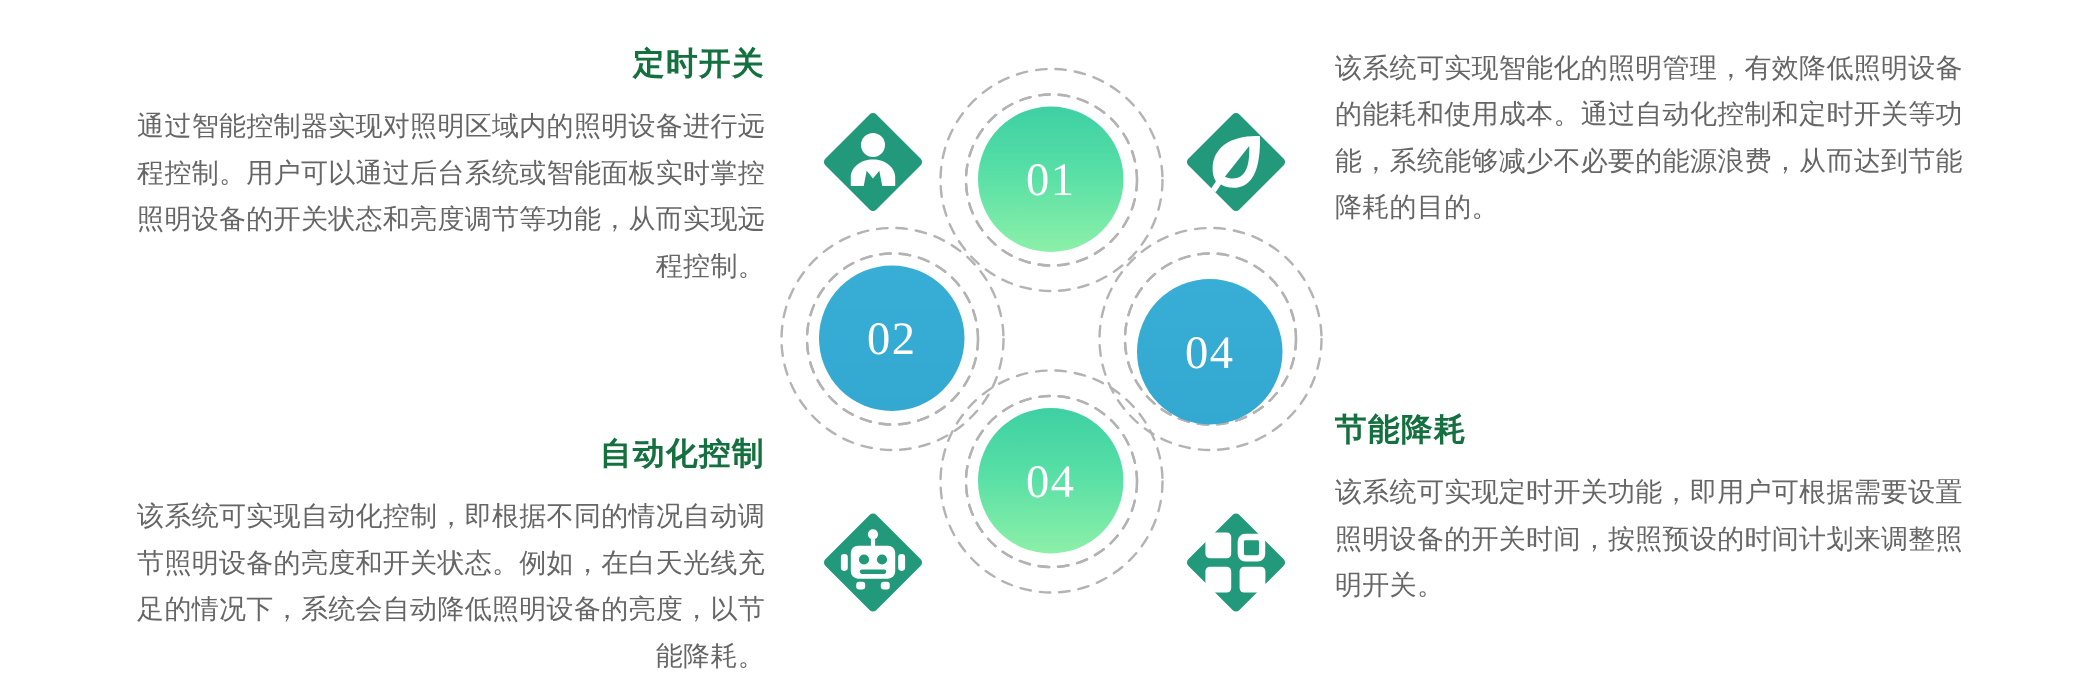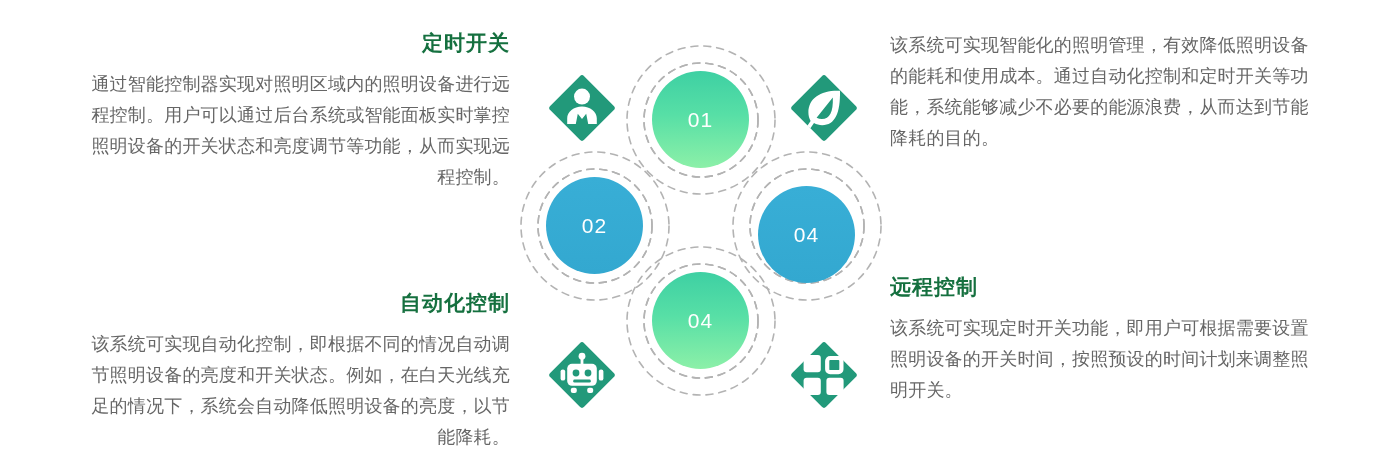--- a/index.html
+++ b/index.html
@@ -47,24 +47,24 @@
     left:500px; top:22px;
     width:402px; height:420px;
   }
   #diagram svg { display:block; width:402px; height:420px; }
 
   .node-circle { position:absolute; width:97px; height:97px; border-radius:50%; }
   .node-circle .node-num {
     position:absolute; inset:0;
     display:flex; align-items:center; justify-content:center;
     color:#ffffff;
-    font-size:21px;
+    font-size:31px;
     font-weight:400;
     letter-spacing:1px;
-    font-family:Liberation Sans, sans-serif;
+    font-family:Liberation Serif, serif;
   }
   .node-green { background:linear-gradient(180deg,#3ed0a3 0%,#57dfa6 45%,#8cf0a8 100%); }
   .node-blue  { background:linear-gradient(180deg,#38aed6 0%,#33a8d0 100%); }
 
   #node-01 { left:152px; top:49px;  }
   #node-02 { left:46px;  top:155px; }
   #node-03 { left:152px; top:250px; }
   #node-04 { left:258px; top:164px; }
 
   
@@ -100,21 +100,21 @@
   <div class="panel right panel-top-right">
     <div class="panel-body">该系统可实现智能化的照明管理，有效降低照明设备的能耗和使用成本。通过自动化控制和定时开关等功能，系统能够减少不必要的能源浪费，从而达到节能降耗的目的。</div>
   </div>
 
   <div class="panel left panel-bottom-left">
     <div class="panel-title">自动化控制</div>
     <div class="panel-body">该系统可实现自动化控制，即根据不同的情况自动调节照明设备的亮度和开关状态。例如，在白天光线充足的情况下，系统会自动降低照明设备的亮度，以节能降耗。</div>
   </div>
 
   <div class="panel right panel-bottom-right">
-    <div class="panel-title">远程控制</div>
+    <div class="panel-title">节能降耗</div>
     <div class="panel-body">该系统可实现定时开关功能，即用户可根据需要设置照明设备的开关时间，按照预设的时间计划来调整照明开关。</div>
   </div>
 
   <div id="diagram">
 
     <svg viewBox="0 0 402 420">
       <g fill="none" stroke="#b3b3b3" stroke-width="1.6" stroke-dasharray="7 6" stroke-linecap="round">
 
         <circle cx="201" cy="98" r="57"></circle>
         <circle cx="95" cy="204" r="57"></circle>

